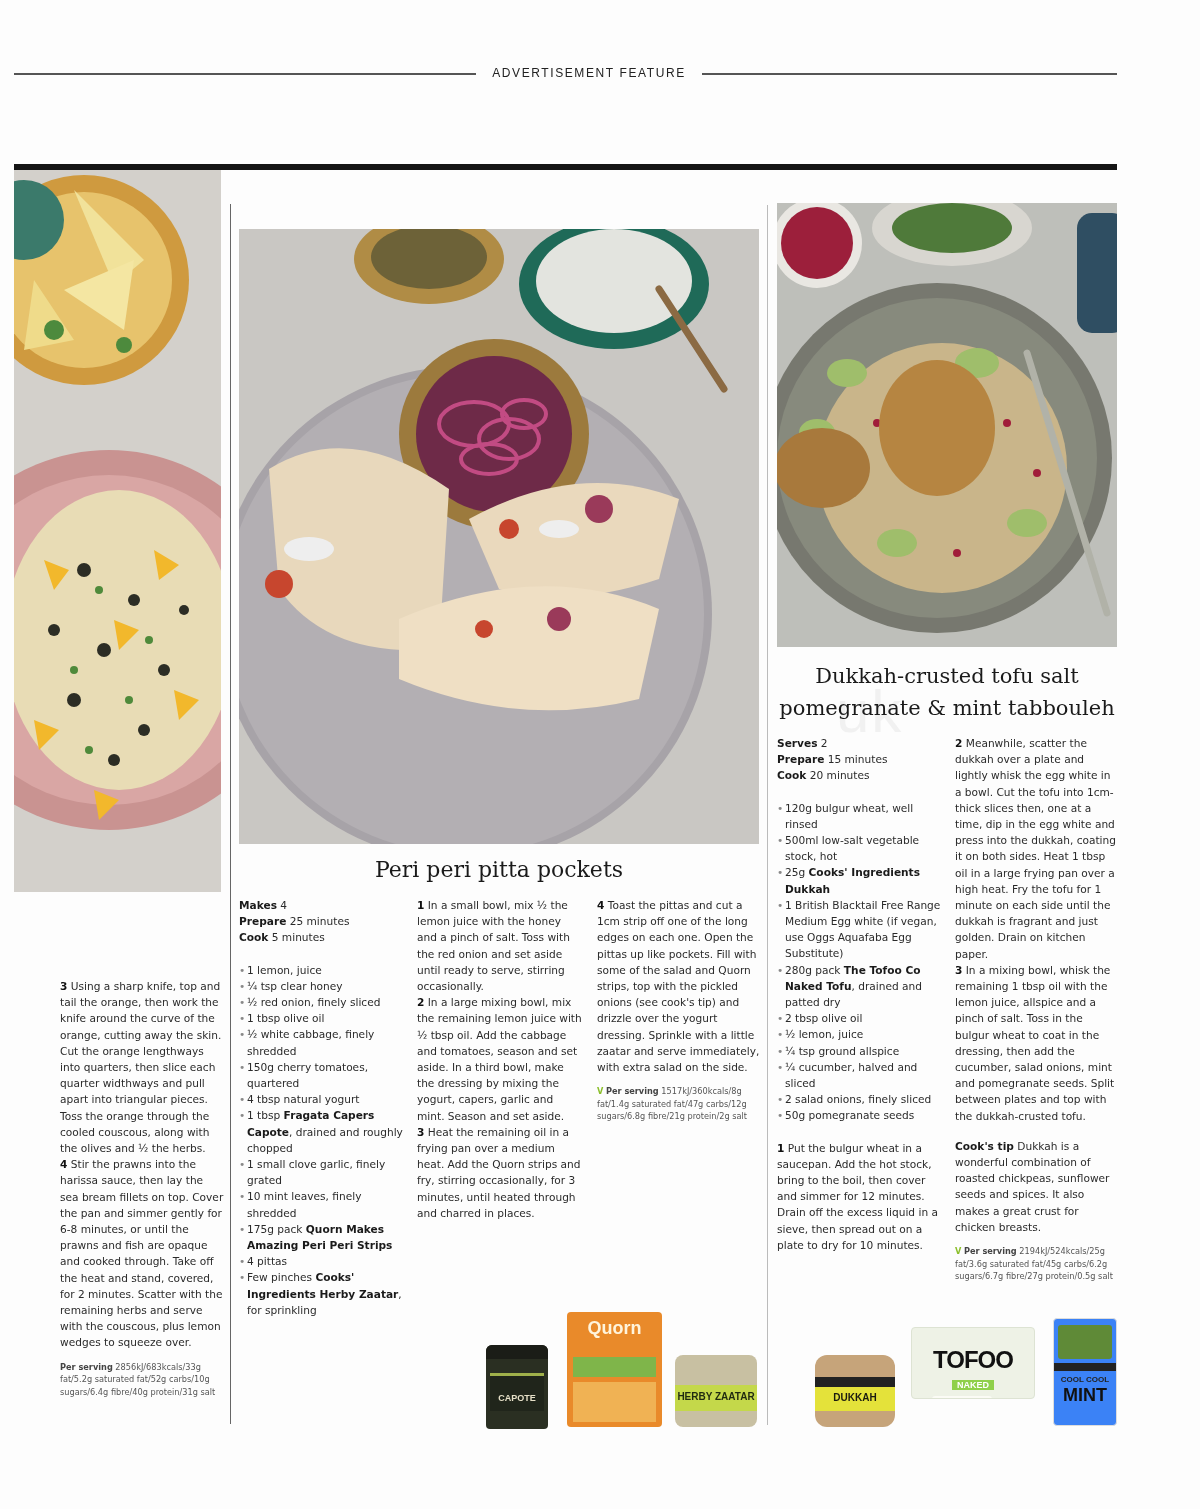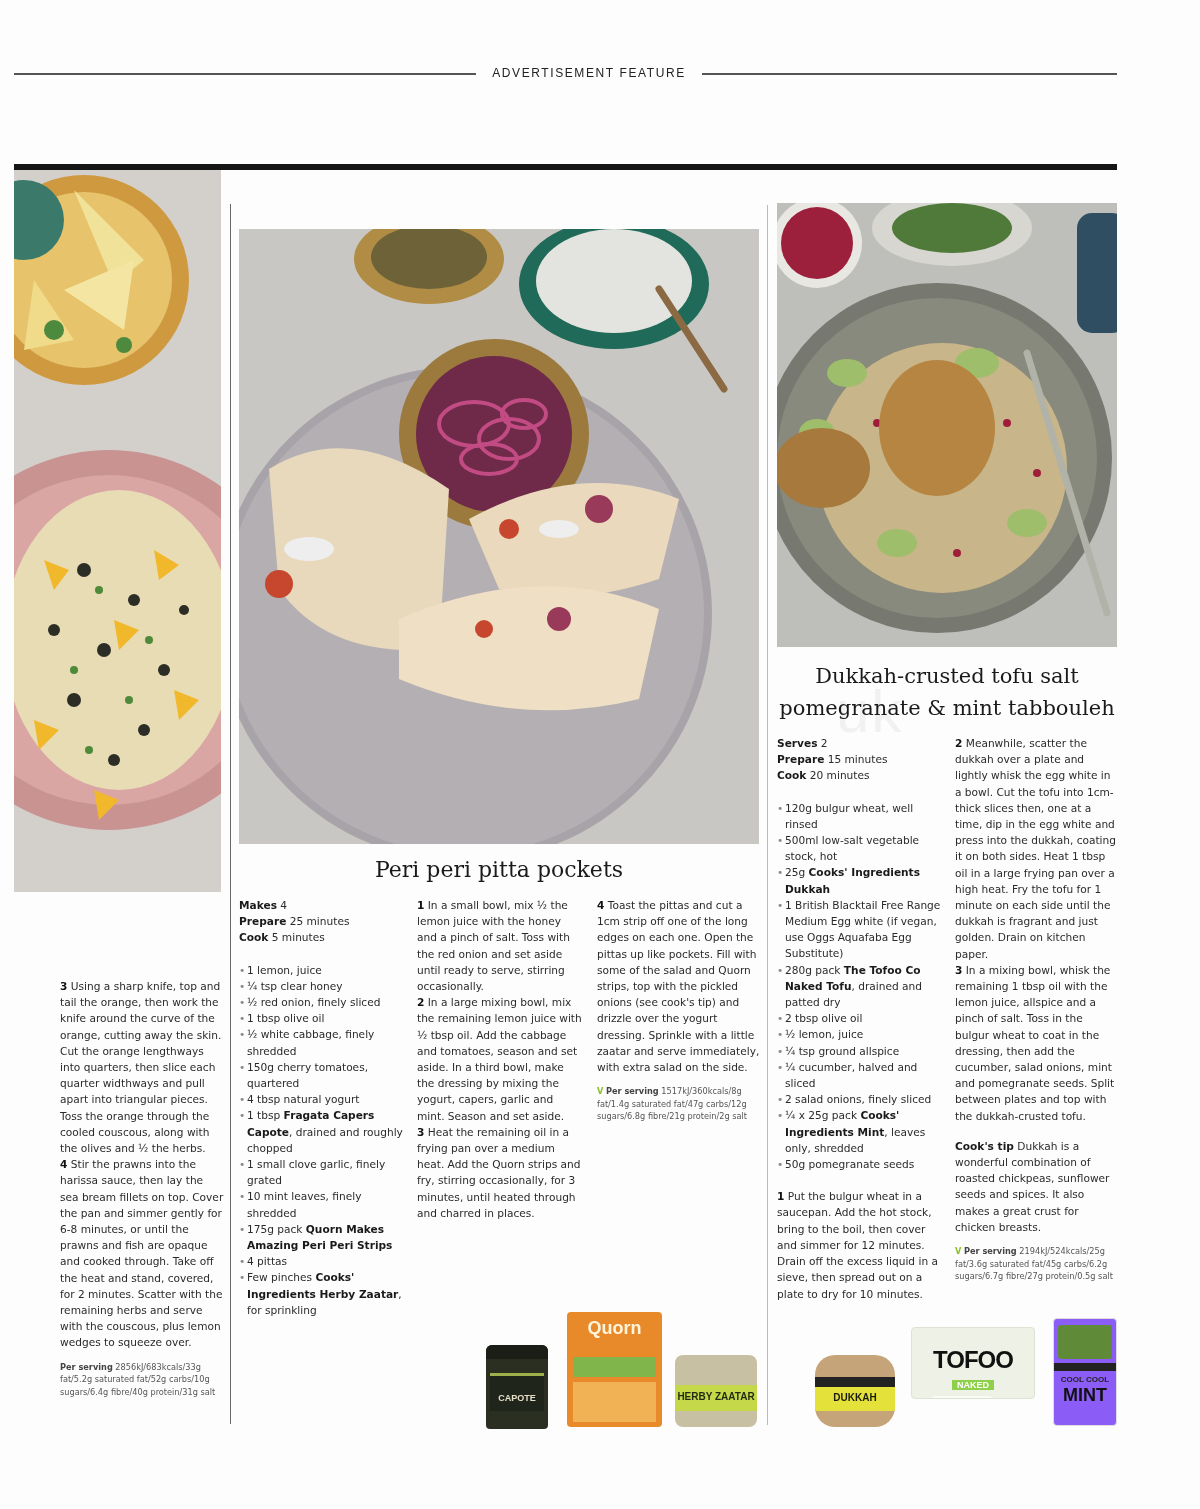--- a/index.html
+++ b/index.html
@@ -235,21 +235,20 @@
     <li><span>120g bulgur wheat, well rinsed</span><b></b><span></span></li>
     <li><span>500ml low-salt vegetable stock, hot</span><b></b><span></span></li>
     <li><span>25g </span><b>Cooks' Ingredients Dukkah</b><span></span></li>
     <li><span>1 British Blacktail Free Range Medium Egg white (if vegan, use Oggs Aquafaba Egg Substitute)</span><b></b><span></span></li>
     <li><span>280g pack </span><b>The Tofoo Co Naked Tofu</b><span>, drained and patted dry</span></li>
     <li><span>2 tbsp olive oil</span><b></b><span></span></li>
     <li><span>½ lemon, juice</span><b></b><span></span></li>
     <li><span>¼ tsp ground allspice</span><b></b><span></span></li>
     <li><span>¼ cucumber, halved and sliced</span><b></b><span></span></li>
     <li><span>2 salad onions, finely sliced</span><b></b><span></span></li>
-    <li><span>¼ x 25g pack </span><b>Cooks' Ingredients Mint</b><span>, leaves only, shredded</span></li>
     <li><span>50g pomegranate seeds</span><b></b><span></span></li>
   </ul>
   <p style="margin-top:16px"><span class="step-num">1</span> <span>Put the bulgur wheat in a saucepan. Add the hot stock, bring to the boil, then cover and simmer for 12 minutes. Drain off the excess liquid in a sieve, then spread out on a plate to dry for 10 minutes.</span></p>
 </div>
 
 <div class="col c-t2">
   <p><span class="step-num">2</span> <span>Meanwhile, scatter the dukkah over a plate and lightly whisk the egg white in a bowl. Cut the tofu into 1cm-thick slices then, one at a time, dip in the egg white and press into the dukkah, coating it on both sides. Heat 1 tbsp oil in a large frying pan over a high heat. Fry the tofu for 1 minute on each side until the dukkah is fragrant and just golden. Drain on kitchen paper.</span></p>
   <p><span class="step-num">3</span> <span>In a mixing bowl, whisk the remaining 1 tbsp oil with the lemon juice, allspice and a pinch of salt. Toss in the bulgur wheat to coat in the dressing, then add the cucumber, salad onions, mint and pomegranate seeds. Split between plates and top with the dukkah-crusted tofu.</span></p>
   <p class="tip"><span class="b">Cook's tip</span> <span>Dukkah is a wonderful combination of roasted chickpeas, sunflower seeds and spices. It also makes a great crust for chicken breasts.</span></p>
   <p class="nutrition"><span class="veg">V</span> <span class="b">Per serving</span> <span>2194kJ/524kcals/25g fat/3.6g saturated fat/45g carbs/6.2g sugars/6.7g fibre/27g protein/0.5g salt</span></p>
@@ -262,28 +261,28 @@
 </div>
 <div class="product" style="left:567px;top:1312px;width:95px;height:115px;background:#e98a2a;padding-left:41px;">
   <div class="lbl" style="top:6px;font-size:18px;color:#fff4dc;">Quorn</div>
   <div style="position:absolute;left:6px;right:6px;top:45px;height:20px;background:#7fb54a;"></div>
   <div style="position:absolute;left:6px;right:6px;top:70px;height:40px;background:#f0b254;"></div>
 </div>
 <div class="product" style="left:675px;top:1355px;width:82px;height:72px;background:#c8c0a2;border-radius:8px;">
   <div style="position:absolute;left:0;right:0;top:30px;height:26px;background:#c4d84a;"></div>
   <div class="lbl" style="top:36px;font-size:10px;color:#1f2a10;">HERBY ZAATAR</div>
 </div>
-<div class="product" style="left:815px;top:1355px;width:80px;height:72px;background:#c6a47a;border-radius:20px;">
+<div class="product" style="left:815px;top:1355px;width:80px;height:72px;background:#c6a47a;border-radius:12px;">
   <div style="position:absolute;left:0;right:0;top:22px;height:10px;background:#222;"></div>
   <div style="position:absolute;left:0;right:0;top:32px;height:24px;background:#e4e23a;"></div>
   <div class="lbl" style="top:37px;font-size:10px;color:#1b1b10;">DUKKAH</div>
 </div>
 <div class="product" style="left:911px;top:1327px;width:124px;height:72px;background:#eef2e6;border:1px solid #dde3d3;">
   <div class="lbl" style="top:18px;font-size:24px;color:#111;letter-spacing:-1px;">TOFOO</div>
   <div class="lbl" style="top:52px;left:40px;right:40px;font-size:9px;background:#8fd04a;color:#fff;">NAKED</div>
   <div style="position:absolute;left:20px;top:68px;width:60px;height:24px;background:#fbfbf5;border-radius:3px;"></div>
 </div>
-<div class="product" style="left:1053px;top:1318px;width:64px;height:108px;background:#8b5cf6;border:1px solid #ddd;">
+<div class="product" style="left:1053px;top:1318px;width:64px;height:108px;background:#3b82f6;border:1px solid #ddd;">
   <div style="position:absolute;left:4px;right:4px;top:6px;height:34px;background:#5f8a37;border-radius:3px;"></div>
   <div style="position:absolute;left:0;right:0;top:44px;height:8px;background:#222;"></div>
   <div class="lbl" style="top:56px;font-size:8px;color:#222;">COOL COOL</div>
   <div class="lbl" style="top:66px;font-size:18px;color:#111;">MINT</div>
 </div>
 
 </body></html>

